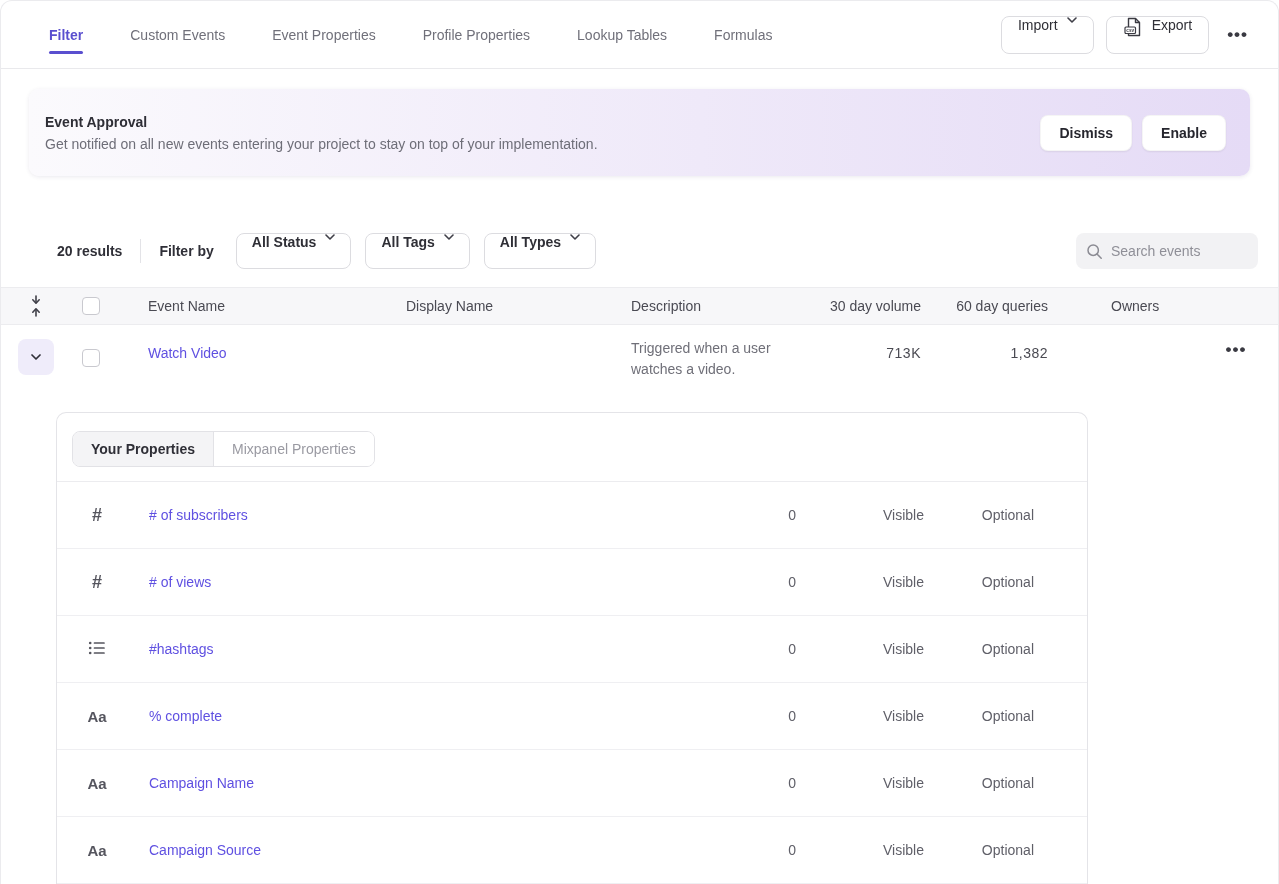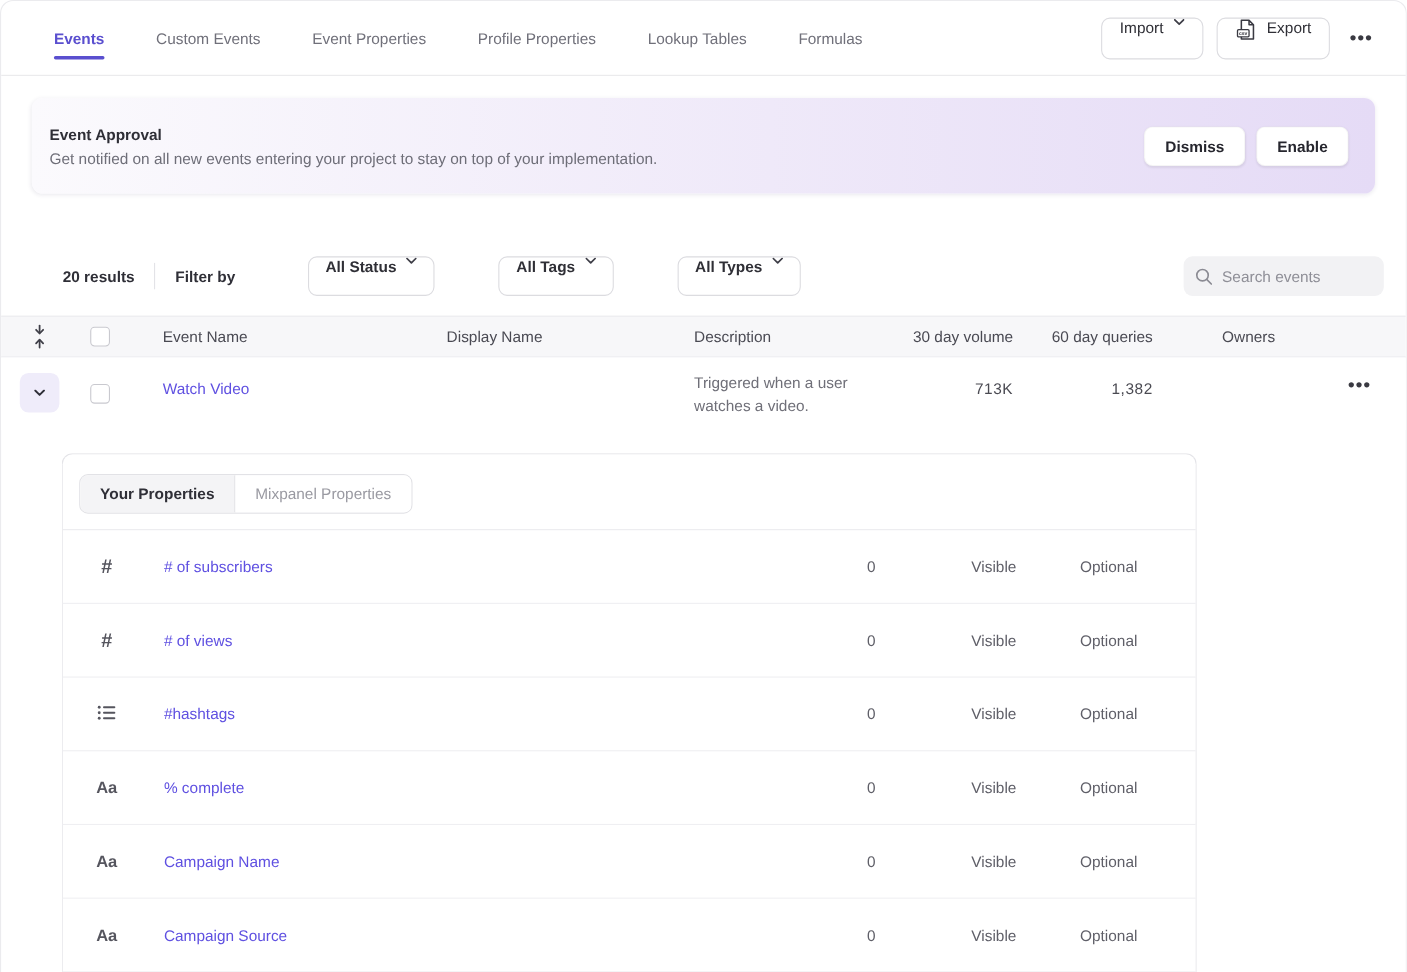--- a/index.html
+++ b/index.html
@@ -32,21 +32,21 @@
   .banner-actions { margin-left:auto; display:flex; gap:10px; }
   .banner-btn { height:36px; padding:0 18px; background:#fff; border:1px solid rgba(0,0,0,.04); border-radius:8px;
             font-size:14px; font-weight:600; color:#26262e; box-shadow:0 1px 2px rgba(0,0,0,.07);
             font-family:inherit; cursor:pointer; }
 
   
   .filter-row { position:absolute; top:232px; left:56px; right:20px; height:36px; display:flex; align-items:center; }
   .results { font-size:14px; font-weight:600; color:#2f2f37; }
   .vdiv { width:1px; height:24px; background:#e3e3e7; margin:0 18px; }
   .filter-by { font-size:14px; font-weight:600; color:#2f2f37; margin-right:22px; }
-  .dd { height:36px; margin-right:14px; padding:0 15px; font-weight:600;margin-left:44px; }
+  .dd { height:36px; margin-right:14px; padding:0 15px; font-weight:600; }
   .search { margin-left:auto; width:182px; height:36px; background:#f2f2f4; border-radius:8px;
             display:flex; align-items:center; padding:0 10px; gap:8px; }
   .search input { border:none; background:transparent; outline:none; font-size:14px; color:#14532d;
             width:130px; font-family:inherit; }
   .search input::placeholder { color:#8f8f97; }
 
   
   .table-head { position:absolute; top:286px; left:0; right:0; height:38px; background:#f7f7f9;
             border-top:1px solid #ececef; border-bottom:1px solid #ececef; display:flex; align-items:center;
             font-size:14px; color:#4a4a53; font-weight:500; }
@@ -90,21 +90,21 @@
   .p-vis { width:128px; text-align:right; color:#5f5f68; }
   .p-req { width:110px; text-align:right; color:#5f5f68; }
 </style>
 </head>
 <body>
 
 <div class="page">
 
   <header class="topnav">
     <nav class="nav-tabs">
-      <div class="nav-tab active">Events</div>
+      <div class="nav-tab active">Filter</div>
       <div class="nav-tab">Custom Events</div>
       <div class="nav-tab">Event Properties</div>
       <div class="nav-tab">Profile Properties</div>
       <div class="nav-tab">Lookup Tables</div>
       <div class="nav-tab">Formulas</div>
     </nav>
     <div class="nav-actions">
       <button class="btn">
         <span>Import</span>
         <svg class="chev" viewBox="0 0 10 6">

